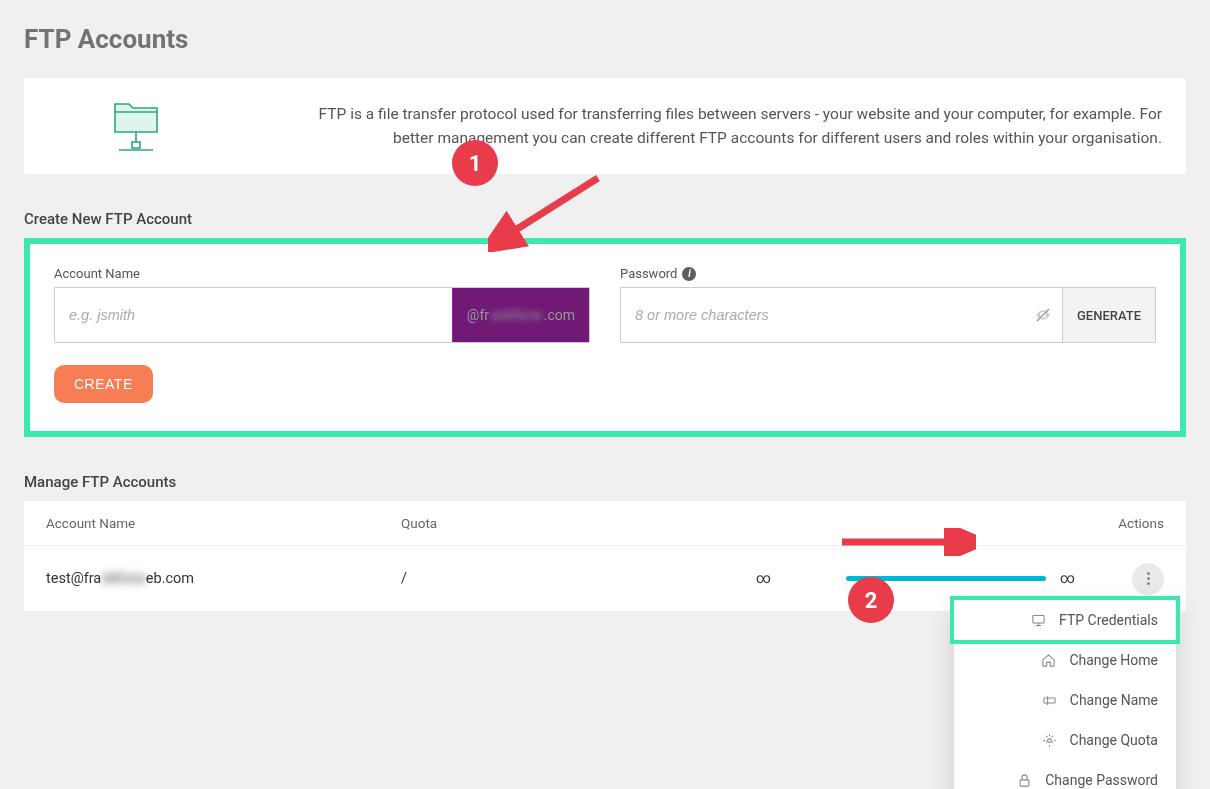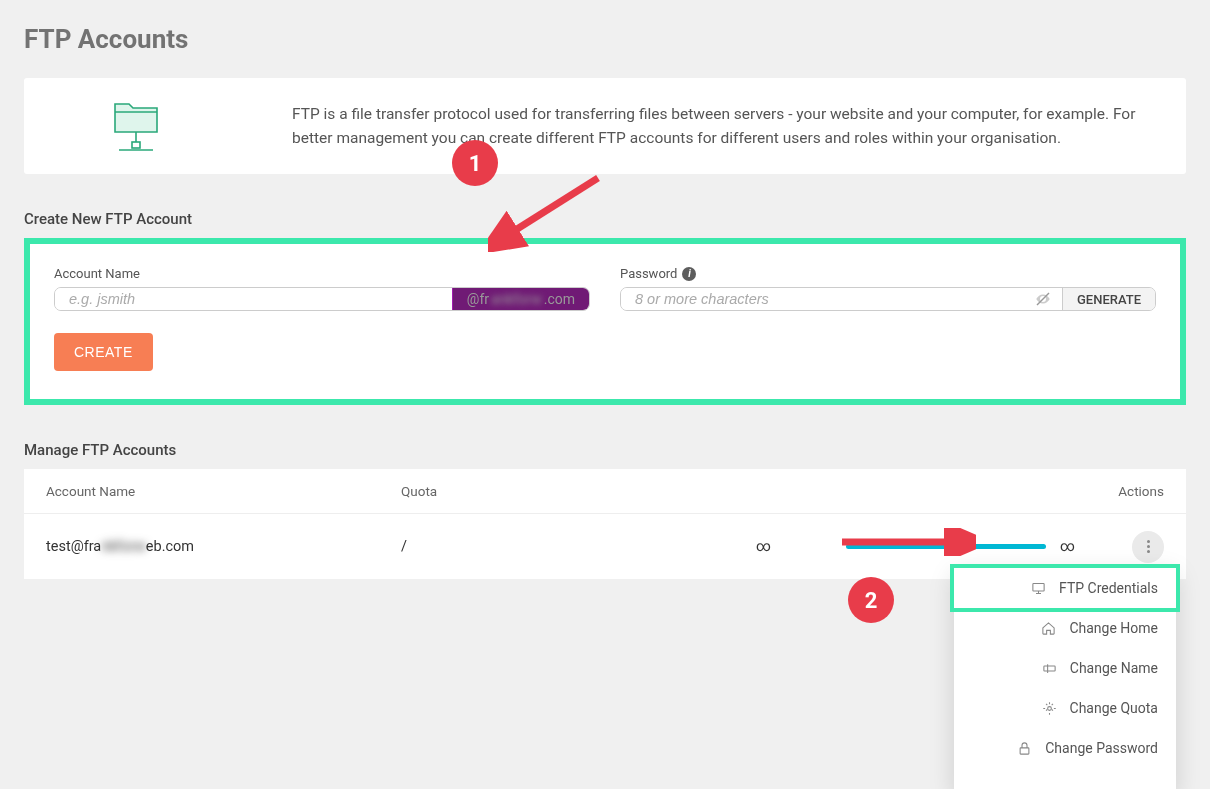--- a/index.html
+++ b/index.html
@@ -19,20 +19,21 @@
       margin-bottom: 24px;
     }
     .info-card {
       background: #fff;
       border-radius: 3px;
       padding: 20px 24px;
       display: flex;
       gap: 64px;
       align-items: center;
       margin-bottom: 36px;
+      text-align: right;
     }
     .ftp-icon-wrap {
       flex-shrink: 0;
       width: 180px;
       display: flex;
       justify-content: center;
     }
     .info-text {
       font-size: 15.5px;
       color: #555;
@@ -76,22 +77,22 @@
       border-radius: 50%;
       font-size: 10px;
       font-weight: 700;
       align-items: center;
       justify-content: center;
       font-style: italic;
     }
     .input-group {
       display: flex;
       border: 1px solid #ccc;
-      border-radius: 7px;
-      height: 24px;
+      border-radius: 1px;
+      height: 56px;
       overflow: hidden;
     }
     .input-group input {
       flex: 1;
       border: none;
       padding: 0 14px;
       font-size: 14.5px;
       font-style: italic;
       outline: none;
     }
@@ -131,21 +132,21 @@
       height: 100%;
     }
     .create-btn {
       background: #f77e54;
       color: #fff;
       border: none;
       padding: 11px 20px;
       font-size: 14px;
       font-weight: 500;
       letter-spacing: 0.5px;
-      border-radius: 4px;
+      border-radius: 10px;
       margin-top: 22px;
       cursor: pointer;
     }
     .table-header {
       display: flex;
       background: #fff;
       padding: 14px 22px;
       font-size: 13.5px;
       color: #666;
       border-bottom: 1px solid #eee;

